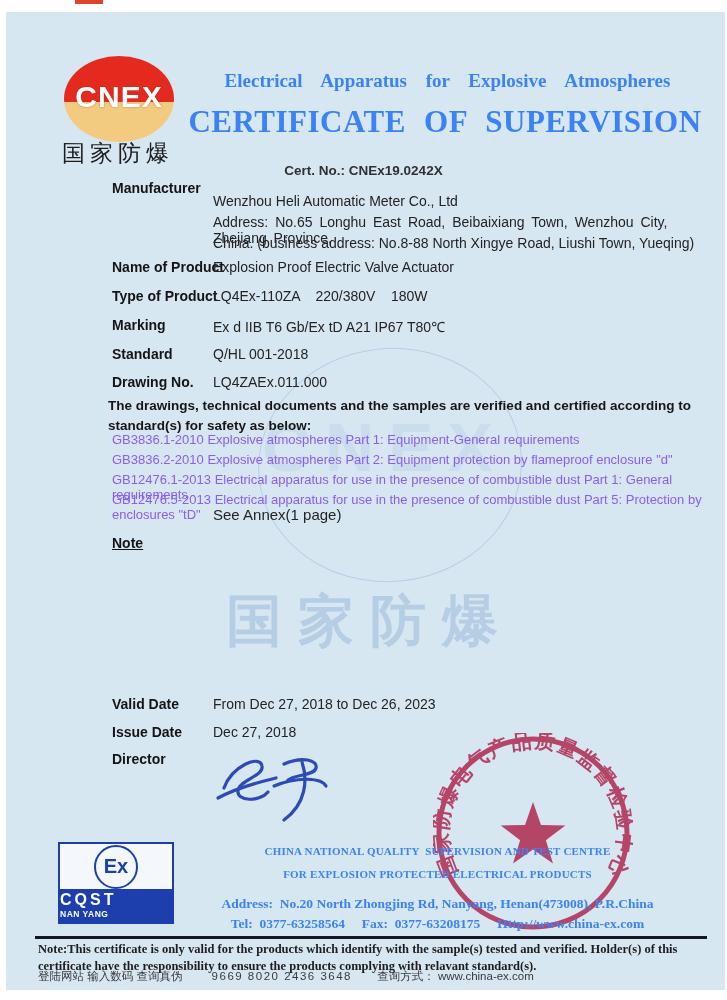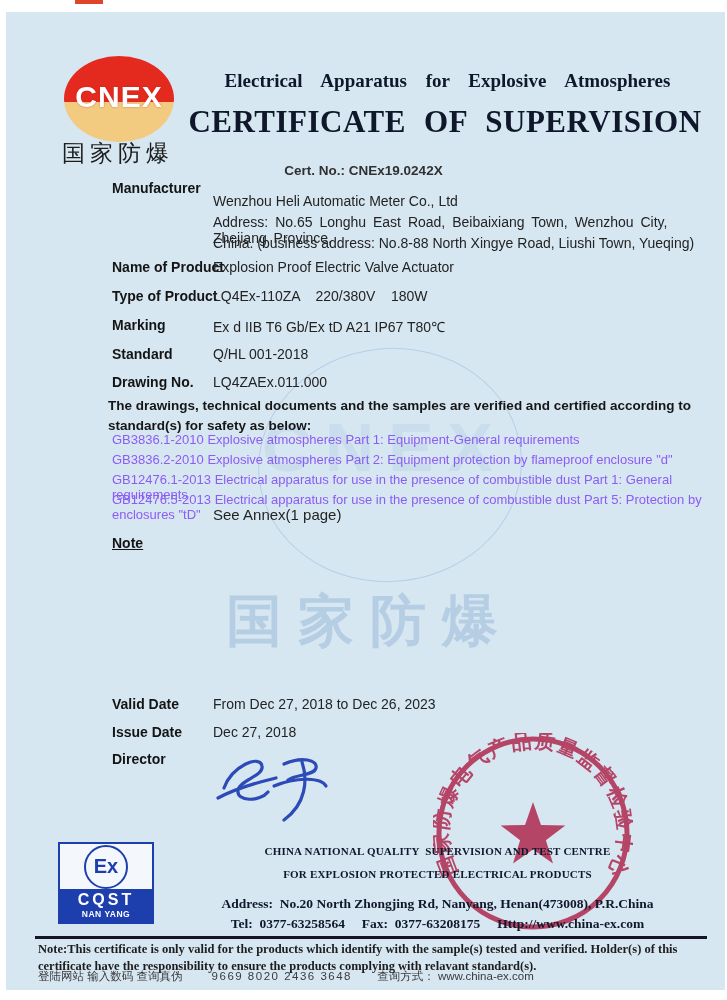--- a/index.html
+++ b/index.html
@@ -9,21 +9,21 @@
   }
   .page{
     position:absolute;left:6px;top:12px;right:2px;bottom:10px;
     background:#d7e7f2;
   }
   .abs{position:absolute;}
   .lbl{font-weight:bold;font-size:14px;color:#141414;}
   .val{font-size:14px;color:#232323;}
   .pre{white-space:pre;}
   .serifb{font-family:"Liberation Serif",serif;font-weight:bold;}
-  .blue{color:#0f172a;}
+  .blue{color:#3b82f6;}
   .subtitle{font-size:19px;word-spacing:14px;text-align:center;}
   .title{font-size:31px;word-spacing:10px;letter-spacing:.5px;text-align:center;}
   .certno{font-size:13.5px;font-weight:bold;color:#303030;text-align:center;width:727px;}
   .stdline{font-size:13px;color:#8b5cf6;}
   .statement{font-weight:bold;font-size:13.5px;color:#161616;line-height:1.5;}
   .wm-text{
     font-size:56px;letter-spacing:16px;font-weight:bold;
     color:rgba(125,165,205,.38);font-family:"DejaVu Sans",sans-serif;
   }
   .wm-cnex{
@@ -48,31 +48,31 @@
   
   .org{font-size:11px;text-align:center;letter-spacing:.2px;}
   .addr{font-size:13.5px;text-align:center;}
   .rule{background:#15152a;height:2.5px;}
   .notetxt{font-family:"Liberation Serif",serif;font-weight:bold;font-size:12.5px;color:#1d1d1d;line-height:1.32;}
   .verify{font-size:11.5px;color:#3a3a3a;}
   .verify .code{margin-left:26px;letter-spacing:1.5px;}
   .verify .method{margin-left:22px;}
   
   .exbadge{
-    width:96px;height:82px;border:2.5px solid #1d3fae;background:#f4f8fc;
+    width:116px;height:82px;border:2.5px solid #1d3fae;background:#f4f8fc;
     box-sizing:border-box;display:flex;flex-direction:column;
   }
   .exbadge .top{flex:1;display:flex;align-items:center;justify-content:center;}
   .exbadge .circle{
     width:40px;height:40px;border:2.5px solid #1d3fae;border-radius:50%;
     display:flex;align-items:center;justify-content:center;
     color:#1d3fae;font-weight:bold;font-size:20px;
   }
   .exbadge .bottom{
-    background:#1d3fae;color:#fff;text-align:center;padding:2px 0 3px;
+    background:#1d3fae;color:#fff;padding:2px 0 3px;
   }
   .exbadge .cqst{font-size:16px;letter-spacing:3px;font-weight:bold;}
   .exbadge .ny{font-size:8.5px;letter-spacing:.5px;font-weight:bold;}
   .stamp{mix-blend-mode:multiply;opacity:.88;}
   .redtick{position:absolute;left:75px;top:0;width:28px;height:4px;background:#e0442a;}
 </style>
 </head>
 <body>
 
 <div class="page"></div>

